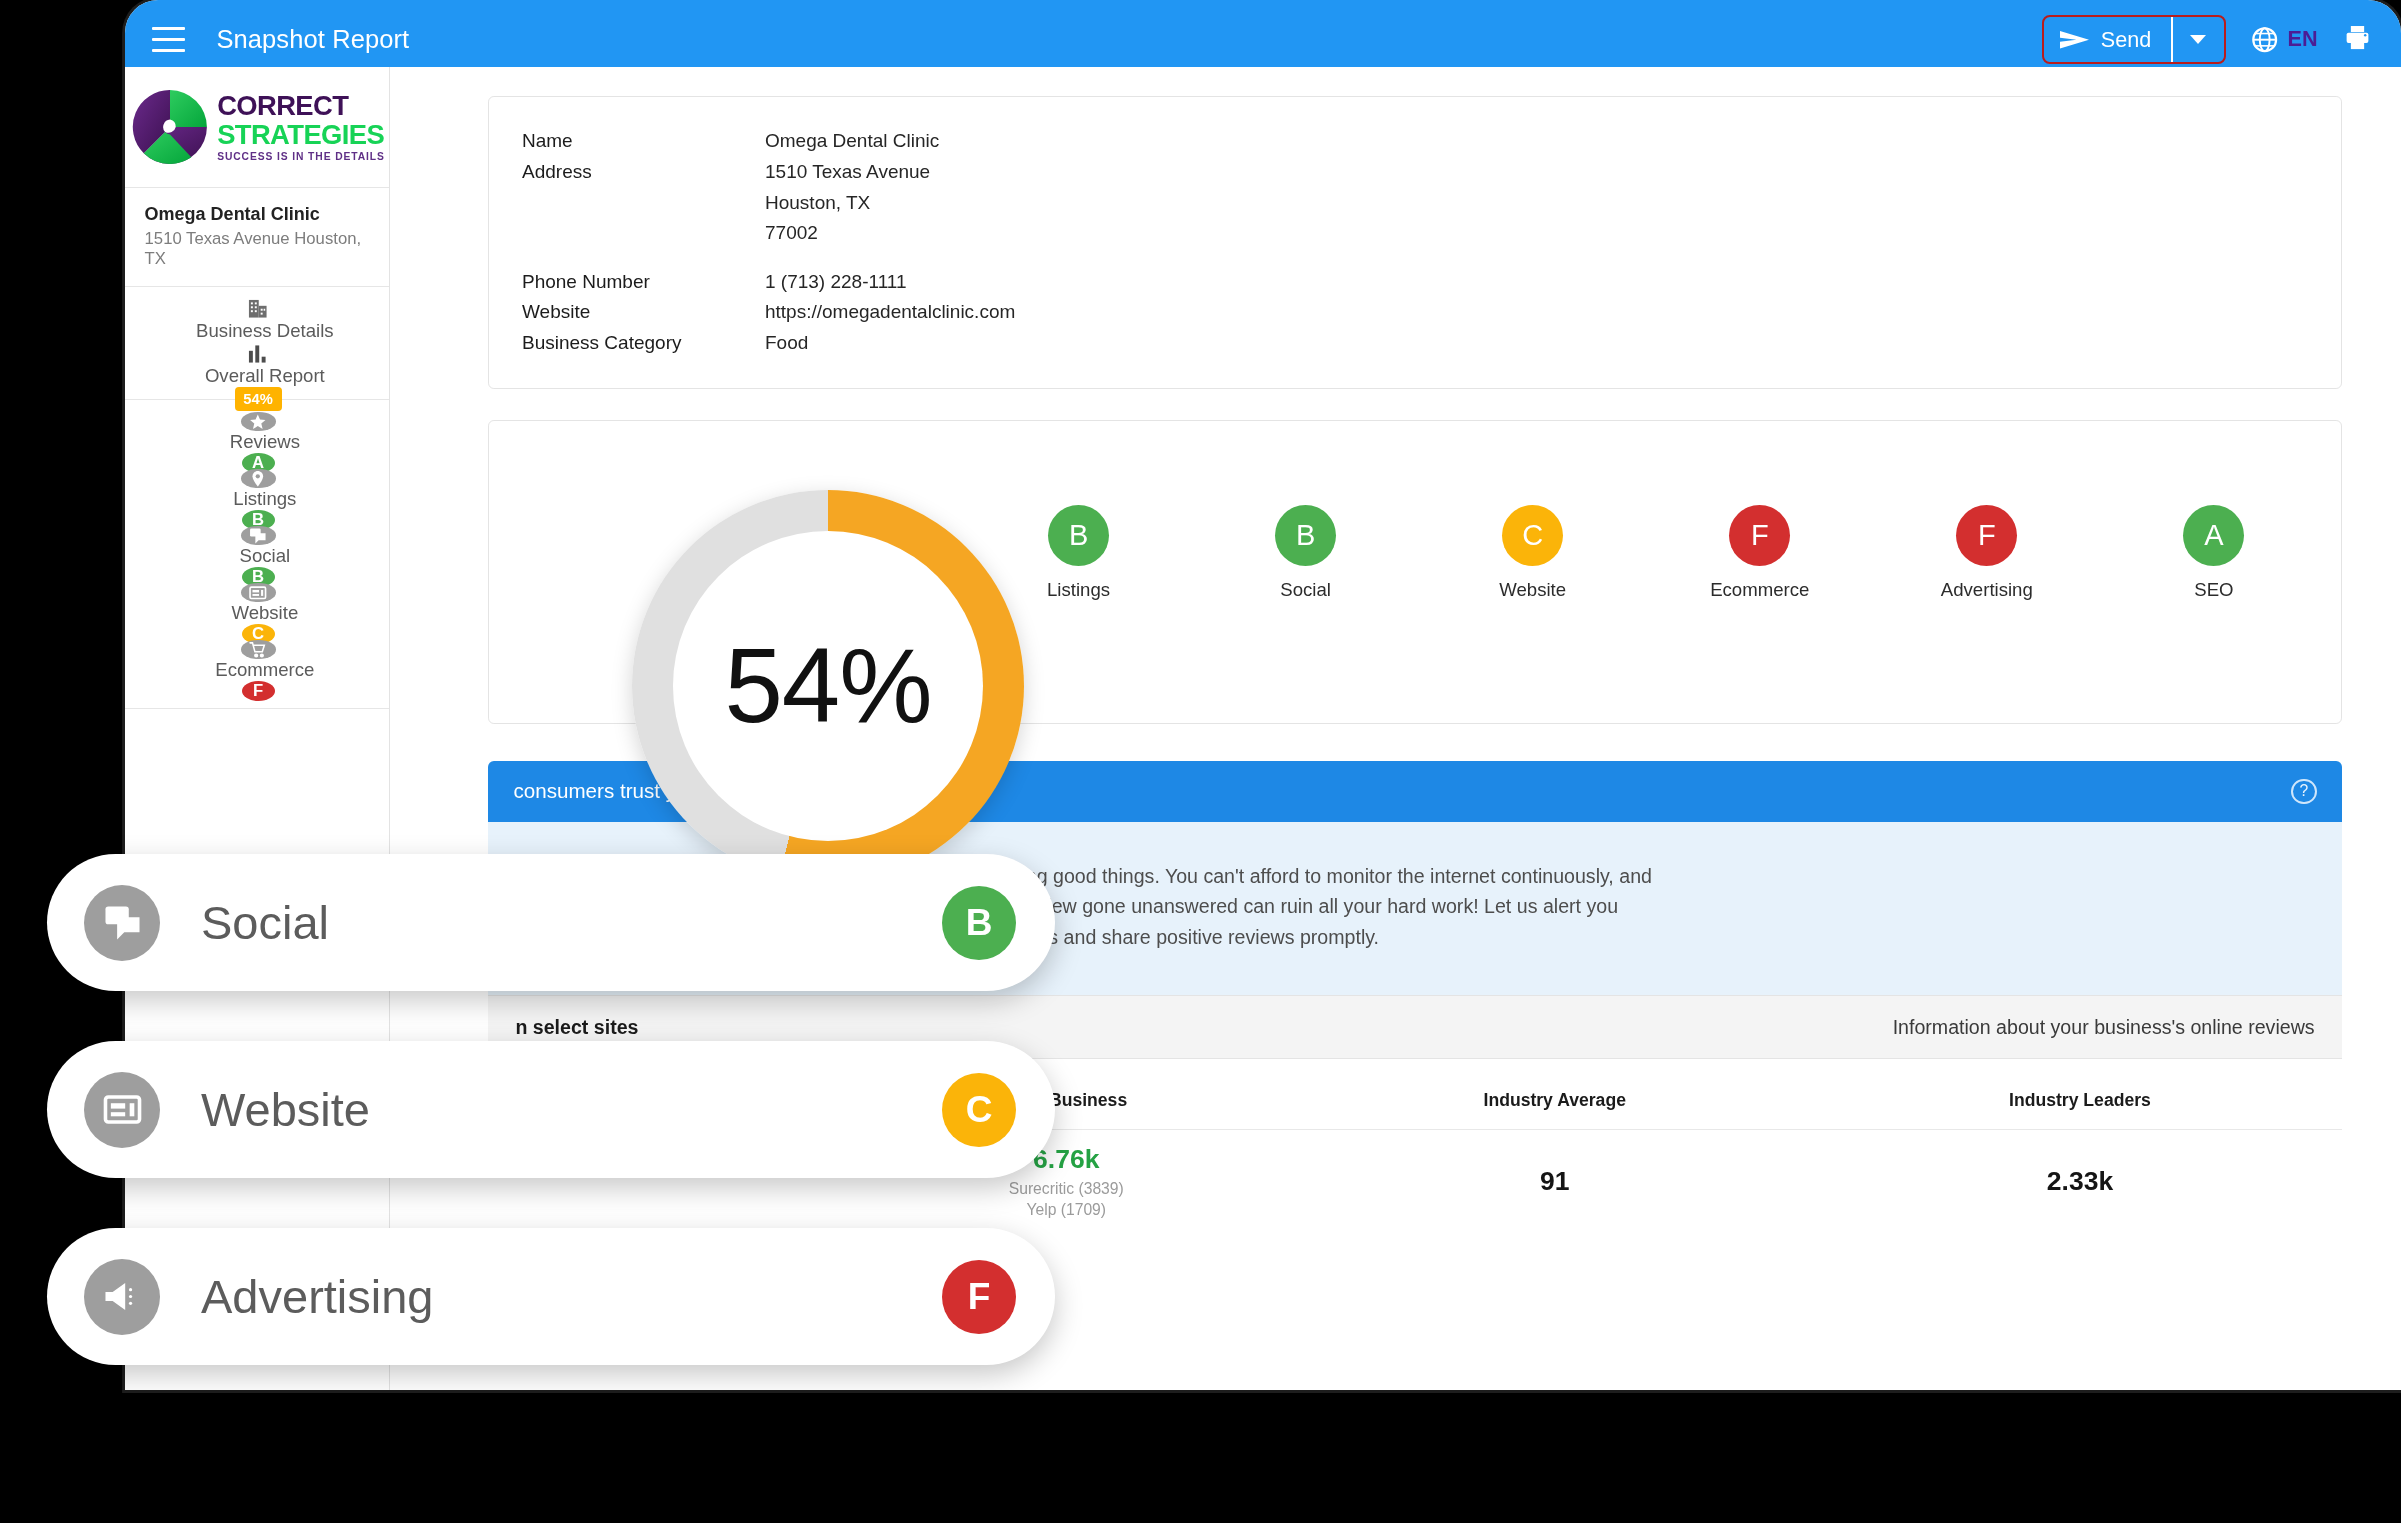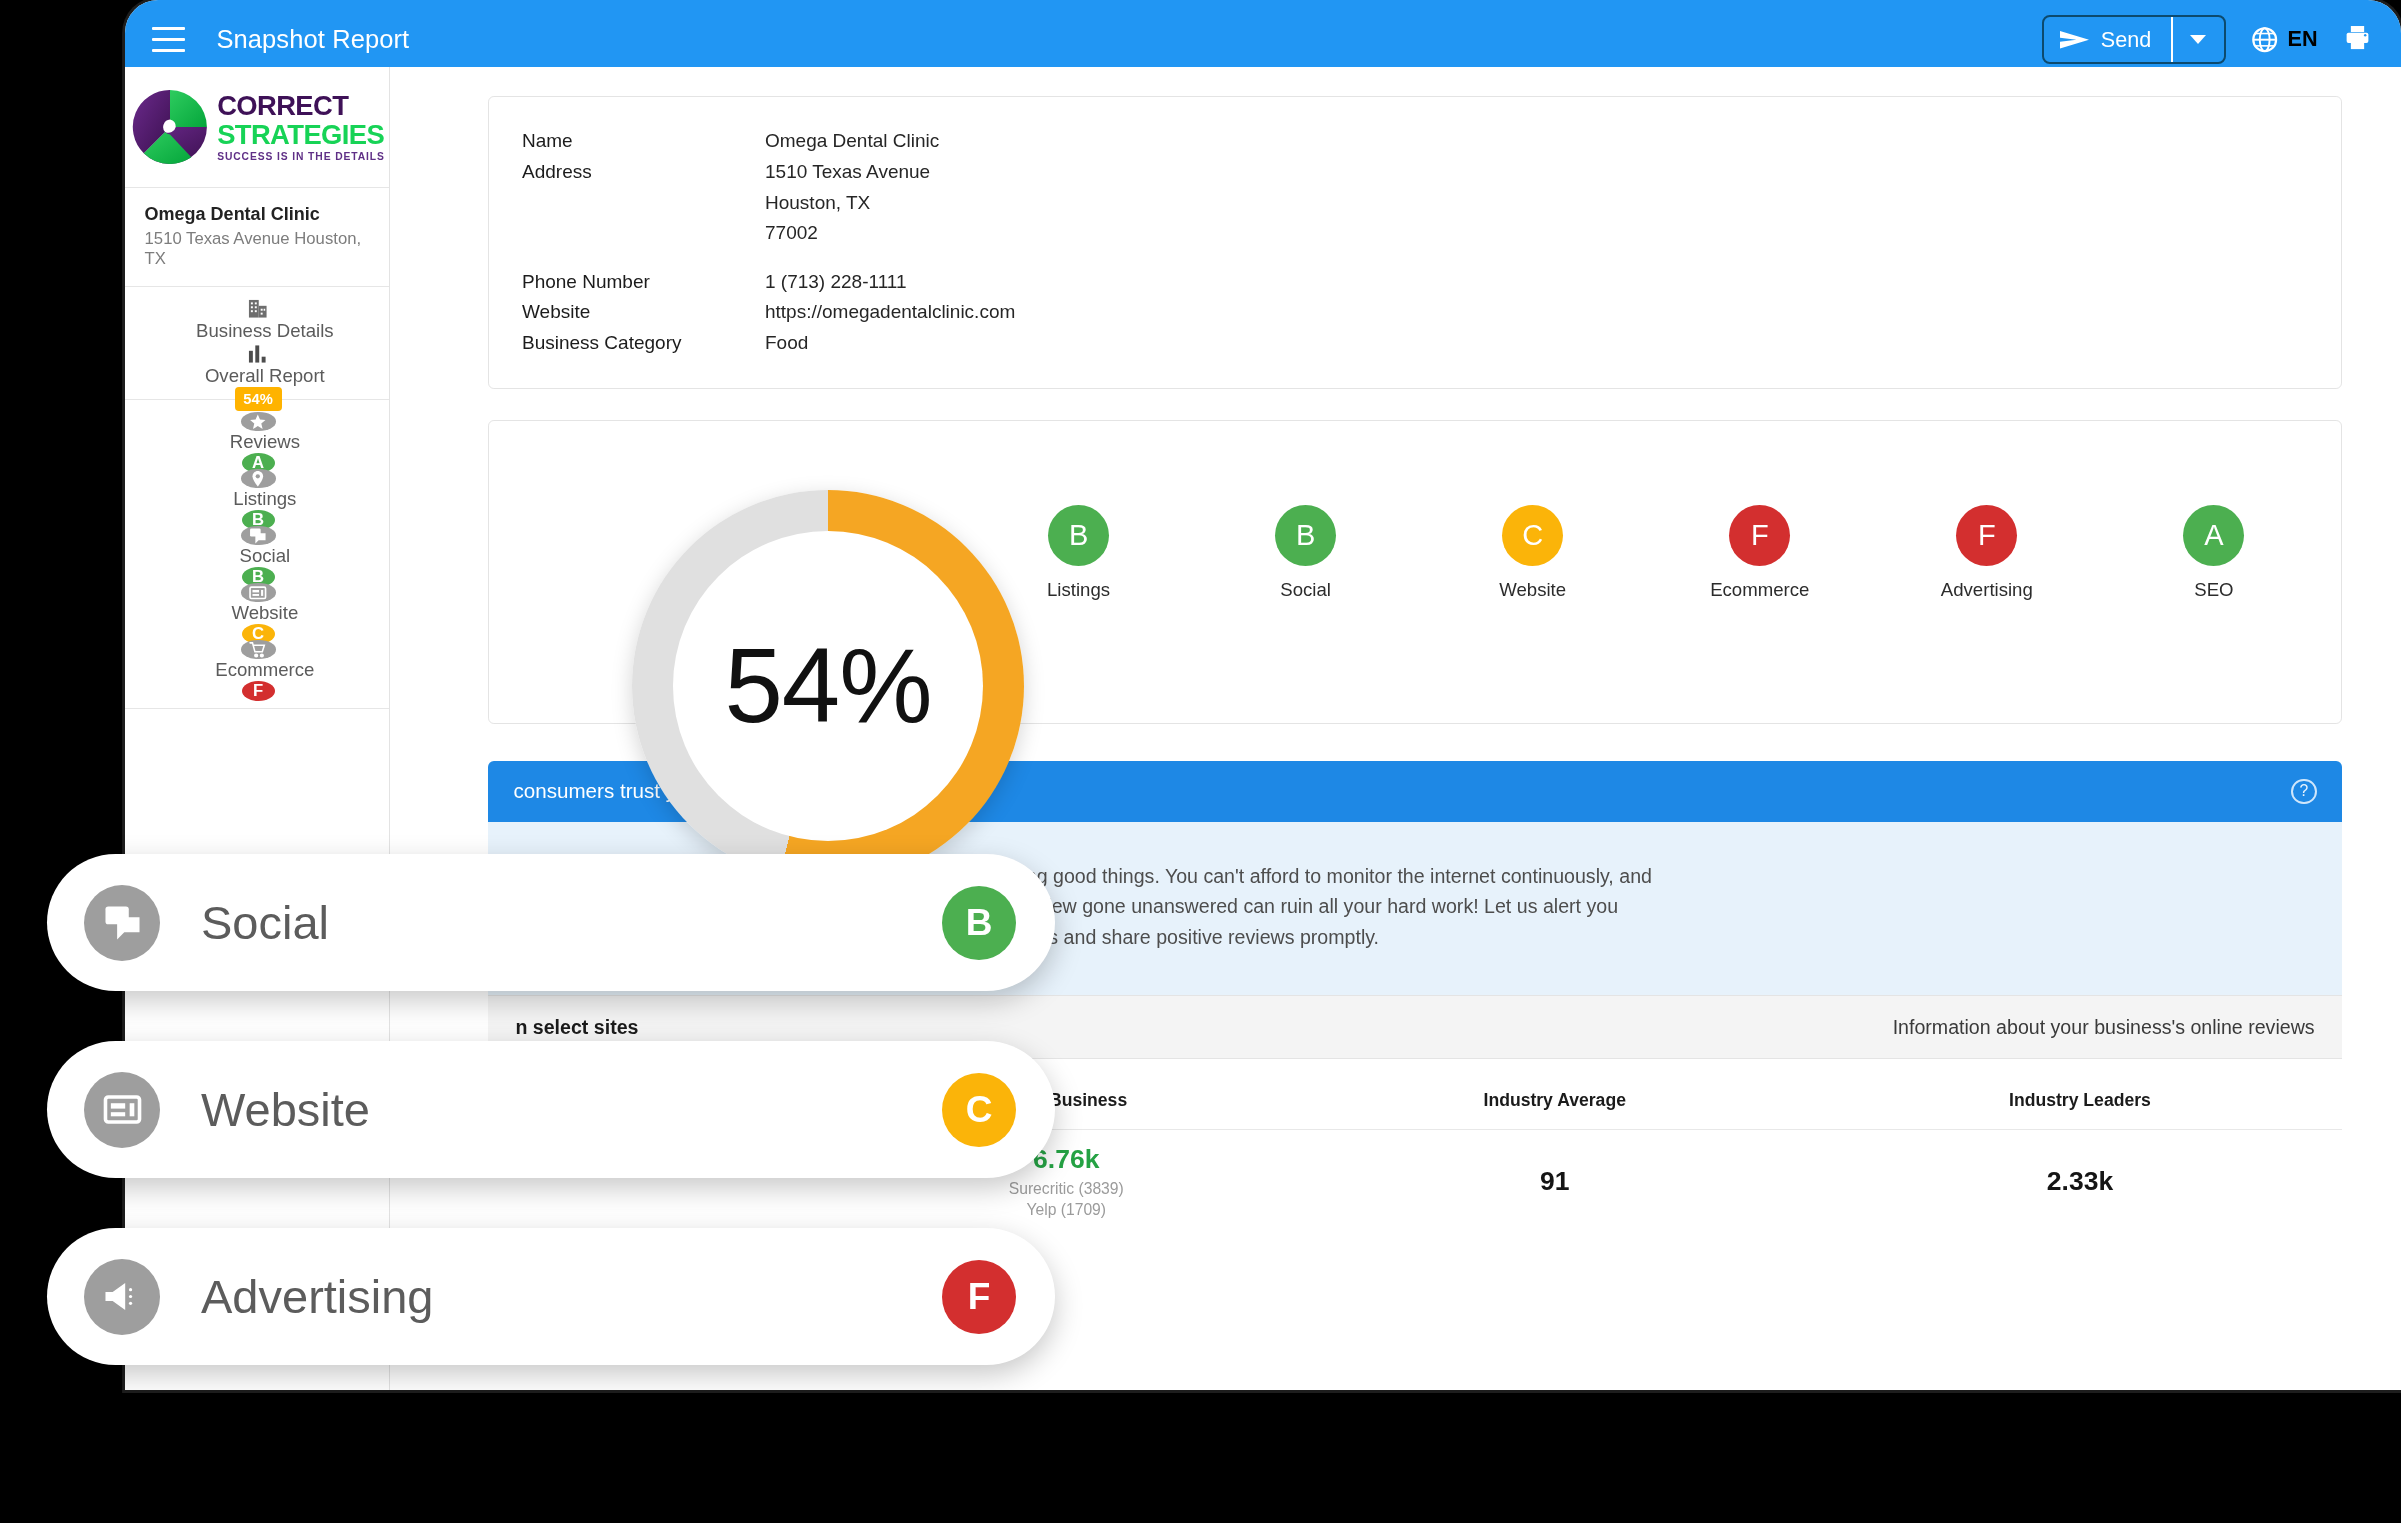--- a/index.html
+++ b/index.html
@@ -24,26 +24,26 @@
   
   .appbar {
     position: absolute; left:0; top:0; width:100%; height:79px;
     background: #2196f3;
     display:flex; align-items:center;
   }
   .hamburger { width:33px; height:25.5px; margin-left:27.4px; display:flex; flex-direction:column; justify-content:space-between; cursor:pointer; }
   .hamburger i { display:block; height:2.9px; background:#fff; border-radius:1px; }
   .appbar-title { color:#fff; font-size:25.5px; font-weight:400; margin-left:31px; letter-spacing:0.1px; }
   .appbar-right { margin-left:auto; display:flex; align-items:center; gap:25.5px; padding-right:29px; }
-  .send-group { display:flex; align-items:stretch; border:2px solid #0c4a6e; border-radius:7.8px; height:49px; overflow:hidden; }
+  .send-group { display:flex; align-items:stretch; border:2px solid #b91c1c; border-radius:7.8px; height:49px; overflow:hidden; }
   .send-main { display:flex; align-items:center; gap:11.8px; padding:0 19.6px 0 15.7px; color:#fff; font-size:21.6px; cursor:pointer; }
   .send-div { width:2px; background:#fff; }
   .send-caret { width:51px; display:flex; align-items:center; justify-content:center; cursor:pointer; }
   .caret-dn { width:0;height:0;border-left:8.8px solid transparent;border-right:8.8px solid transparent;border-top:9.8px solid #fff; }
-  .lang { display:flex; align-items:center; gap:8.8px; color:#000000; font-size:21.6px; font-weight:700; cursor:pointer; }
+  .lang { display:flex; align-items:center; gap:8.8px; color:#4c1d95; font-size:21.6px; font-weight:700; cursor:pointer; }
   .printer { cursor:pointer; }
 
   
   .sidebar {
     position:absolute; left:0; top:67px; width:265px; bottom:0;
     background:#fff; border-right:1px solid #e3e3e3;
   }
   .logo-box { height:120px; display:flex; align-items:center; justify-content:center; gap:5.9px; padding:0 0; }
   .logo-mark { width:82px; height:82px; flex:0 0 auto; }
   .logo-txt { display:flex; flex-direction:column; line-height:1; }

